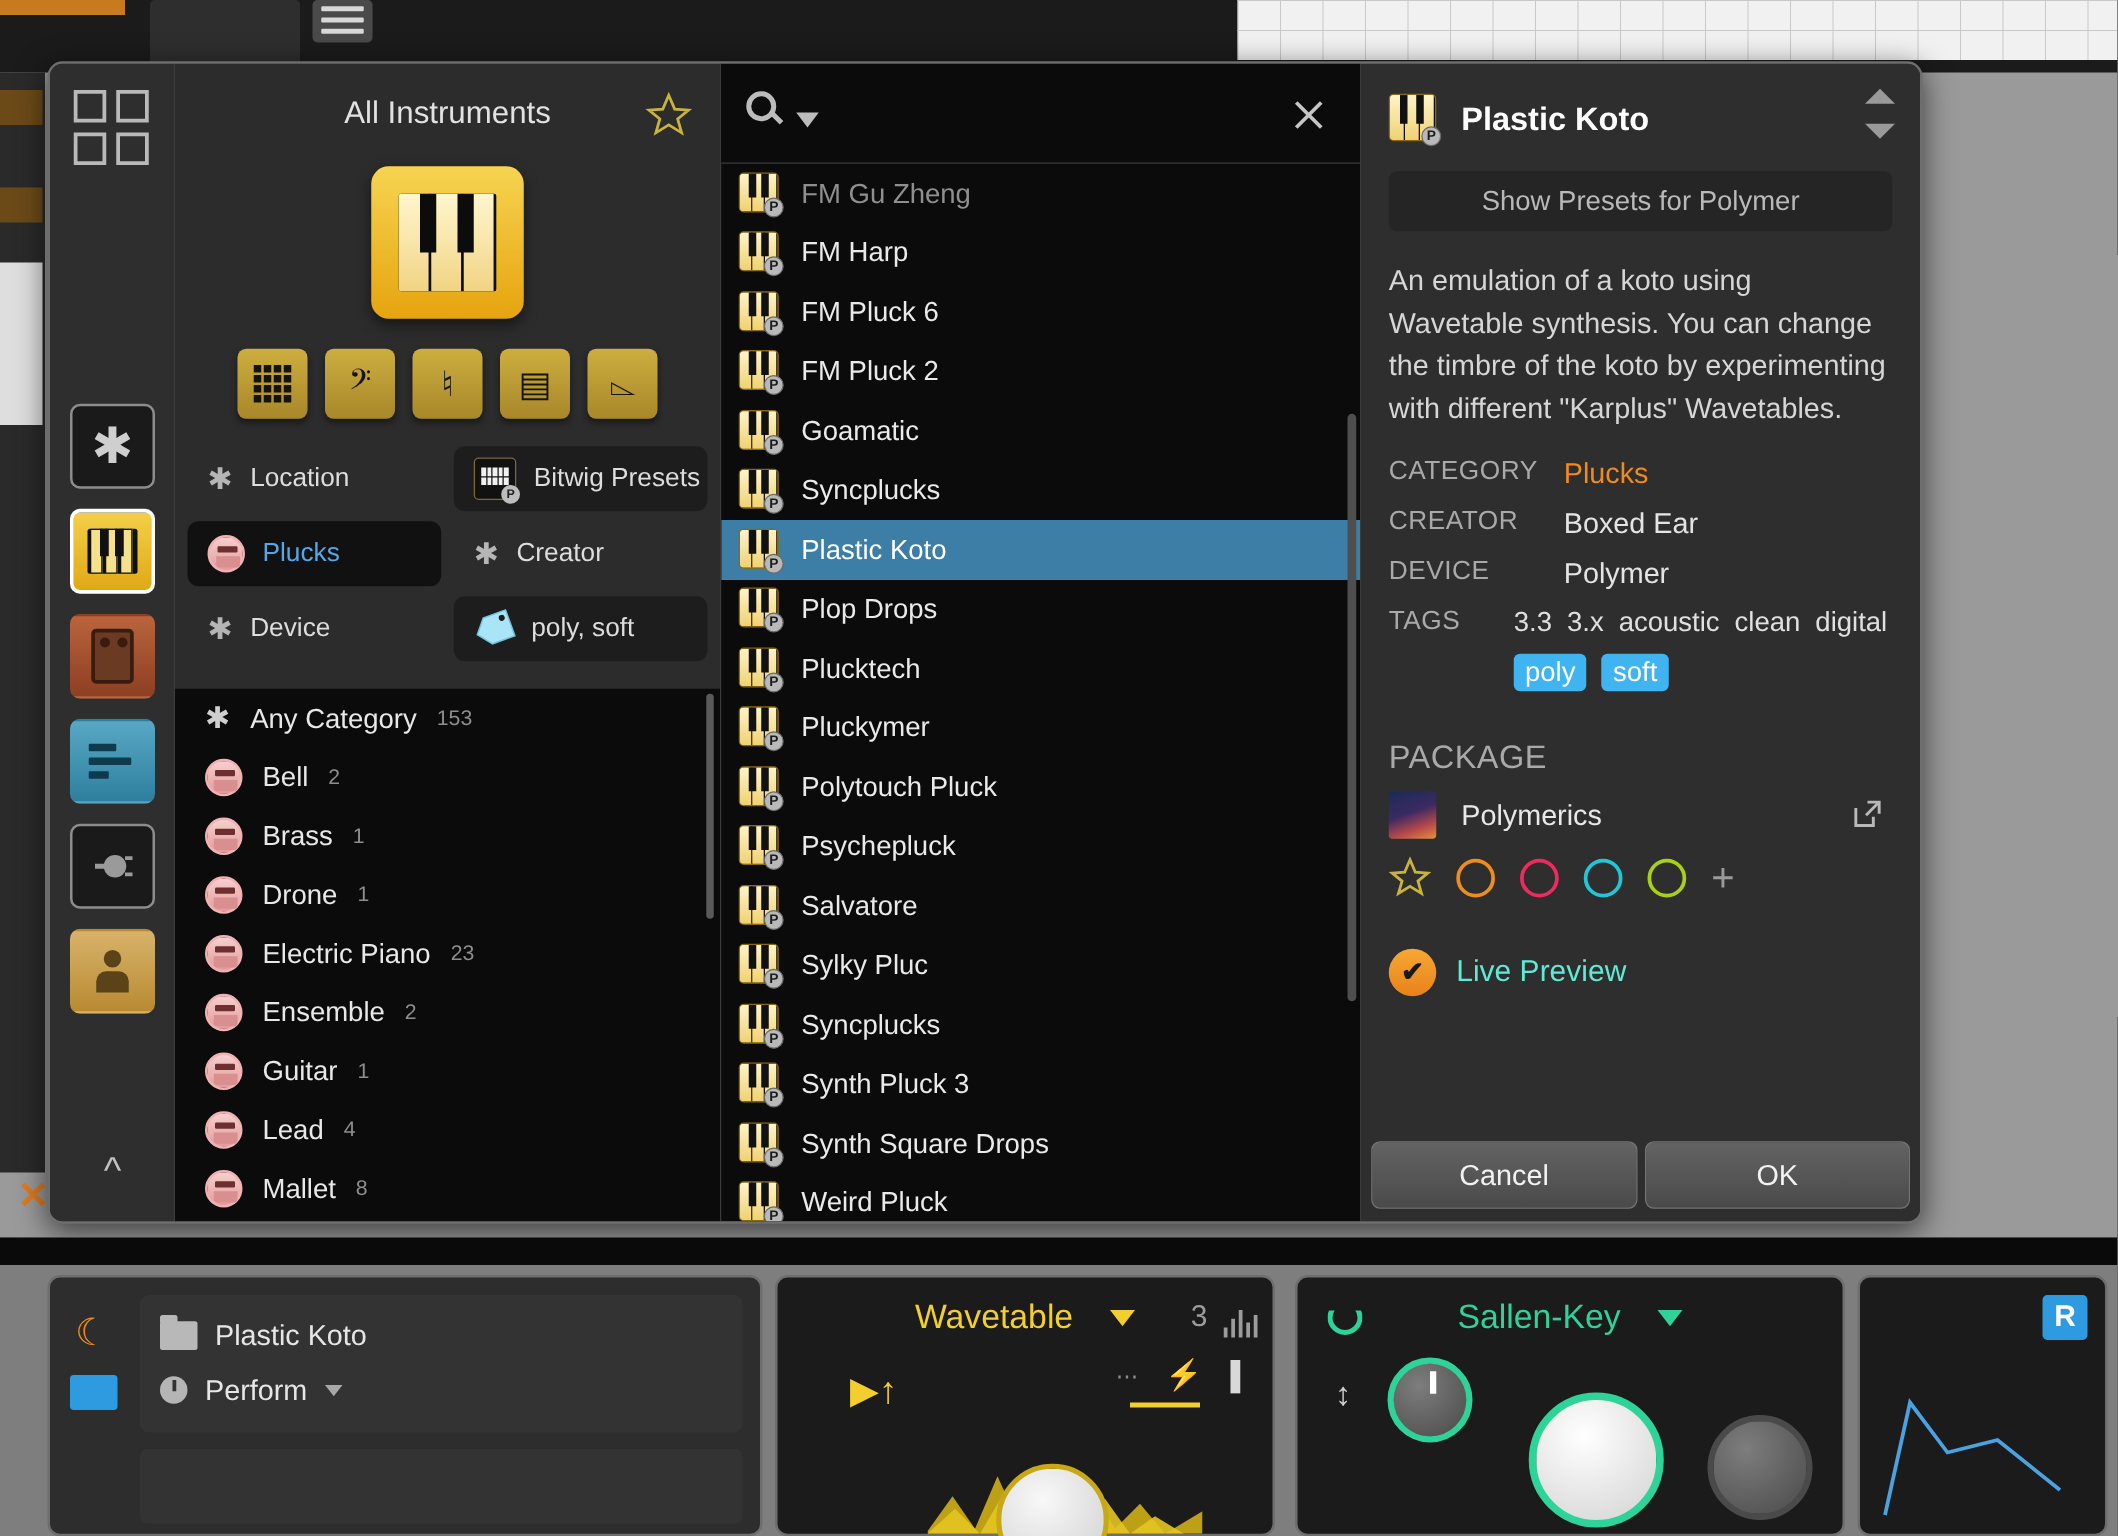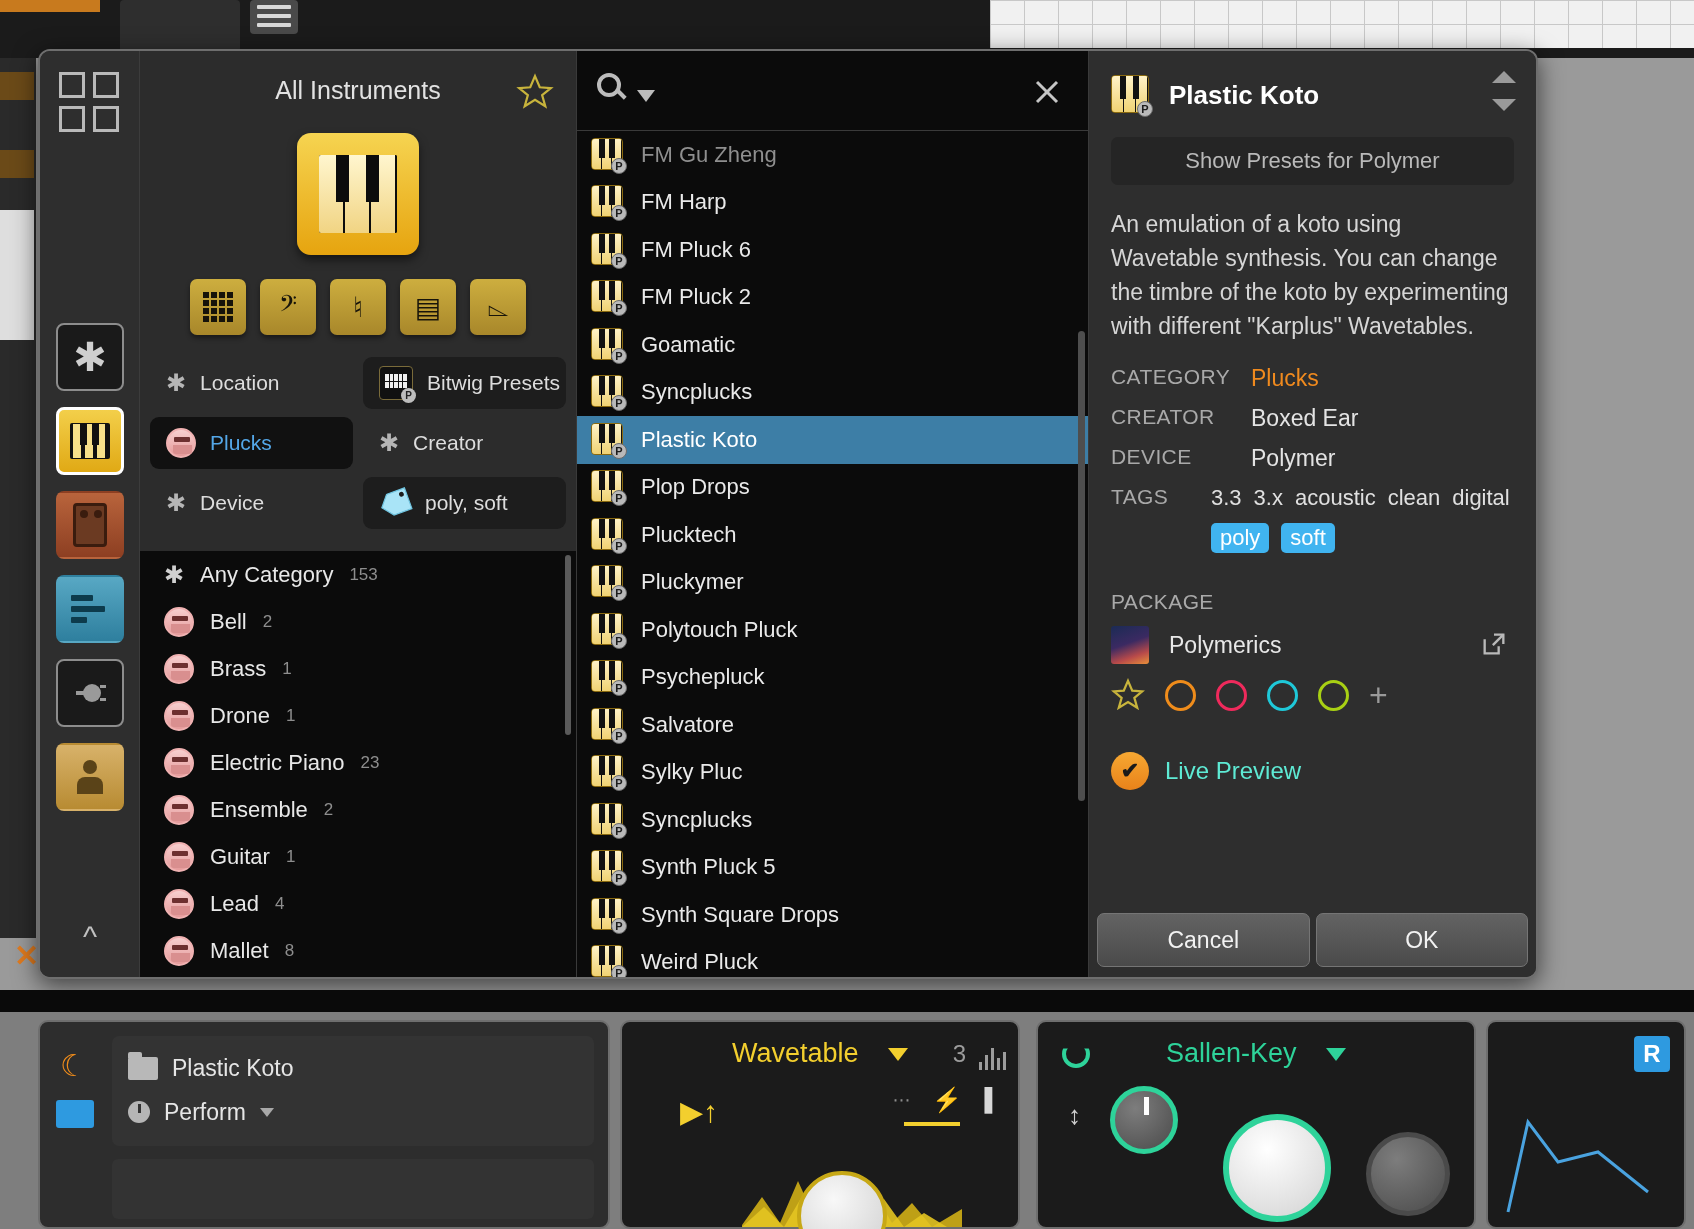--- a/index.html
+++ b/index.html
@@ -160,21 +160,21 @@
 
   .meta { margin:22px 22px 0 22px; font-size:21px; }
   .meta-row { display:flex; align-items:flex-start; margin-bottom:13px; }
   .meta-key { width:140px; flex:0 0 140px; color:#a9a9a9; letter-spacing:.4px; font-size:21px; }
   .meta-val { color:#e4e4e4; font-size:23px; }
   .meta-val.orange { color:#f08a1e; }
   .tags-wrap { display:flex; flex-wrap:wrap; align-items:center; gap:12px; }
   .tag { color:#e0e0e0; font-size:22px; }
   .tag.hl { background:#40b4f0; color:#fff; border-radius:5px; padding:2px 9px; }
 
-  .sec-label { margin:24px 22px 0 22px; font-size:21px; color:#a9a9a9; letter-spacing:.4px; }
+  .sec-label { margin:24px 22px 0 22px; font-size:26px; color:#a9a9a9; letter-spacing:.4px; }
   .pkg-row { display:flex; align-items:center; gap:20px; margin:12px 22px 0 22px; position:relative; }
   .pkg-thumb { width:38px;height:38px; border-radius:3px;
      background:linear-gradient(160deg,#1b2b55 0%,#3b2a62 45%,#b84a4a 75%,#e8913a 100%); }
   .pkg-name { font-size:23px; color:#e8e8e8; }
   .ext-link { position:absolute; right:6px; top:4px; width:28px; height:28px; }
 
   .coll-row { display:flex; align-items:center; gap:20px; margin:14px 22px 0 22px; }
   .coll-circ { width:31px;height:31px;border-radius:50%; border:3px solid; }
   .coll-plus { font-size:32px; color:#9a9a9a; line-height:26px; }
 
@@ -660,21 +660,21 @@
         <span class="preset-ic">
             <span class="body">
               <span class="w"></span>
               <span class="w"></span>
               <span class="w"></span>
               <span class="bk" style="left:8px"></span>
               <span class="bk" style="left:18px"></span>
             </span>
             <span class="pb">P</span>
           </span>
-        <span>Synth Pluck 5</span>
+        <span>Synth Pluck 3</span>
       </div>
       <div class="list-item">
         <span class="preset-ic">
             <span class="body">
               <span class="w"></span>
               <span class="w"></span>
               <span class="w"></span>
               <span class="bk" style="left:8px"></span>
               <span class="bk" style="left:18px"></span>
             </span>

